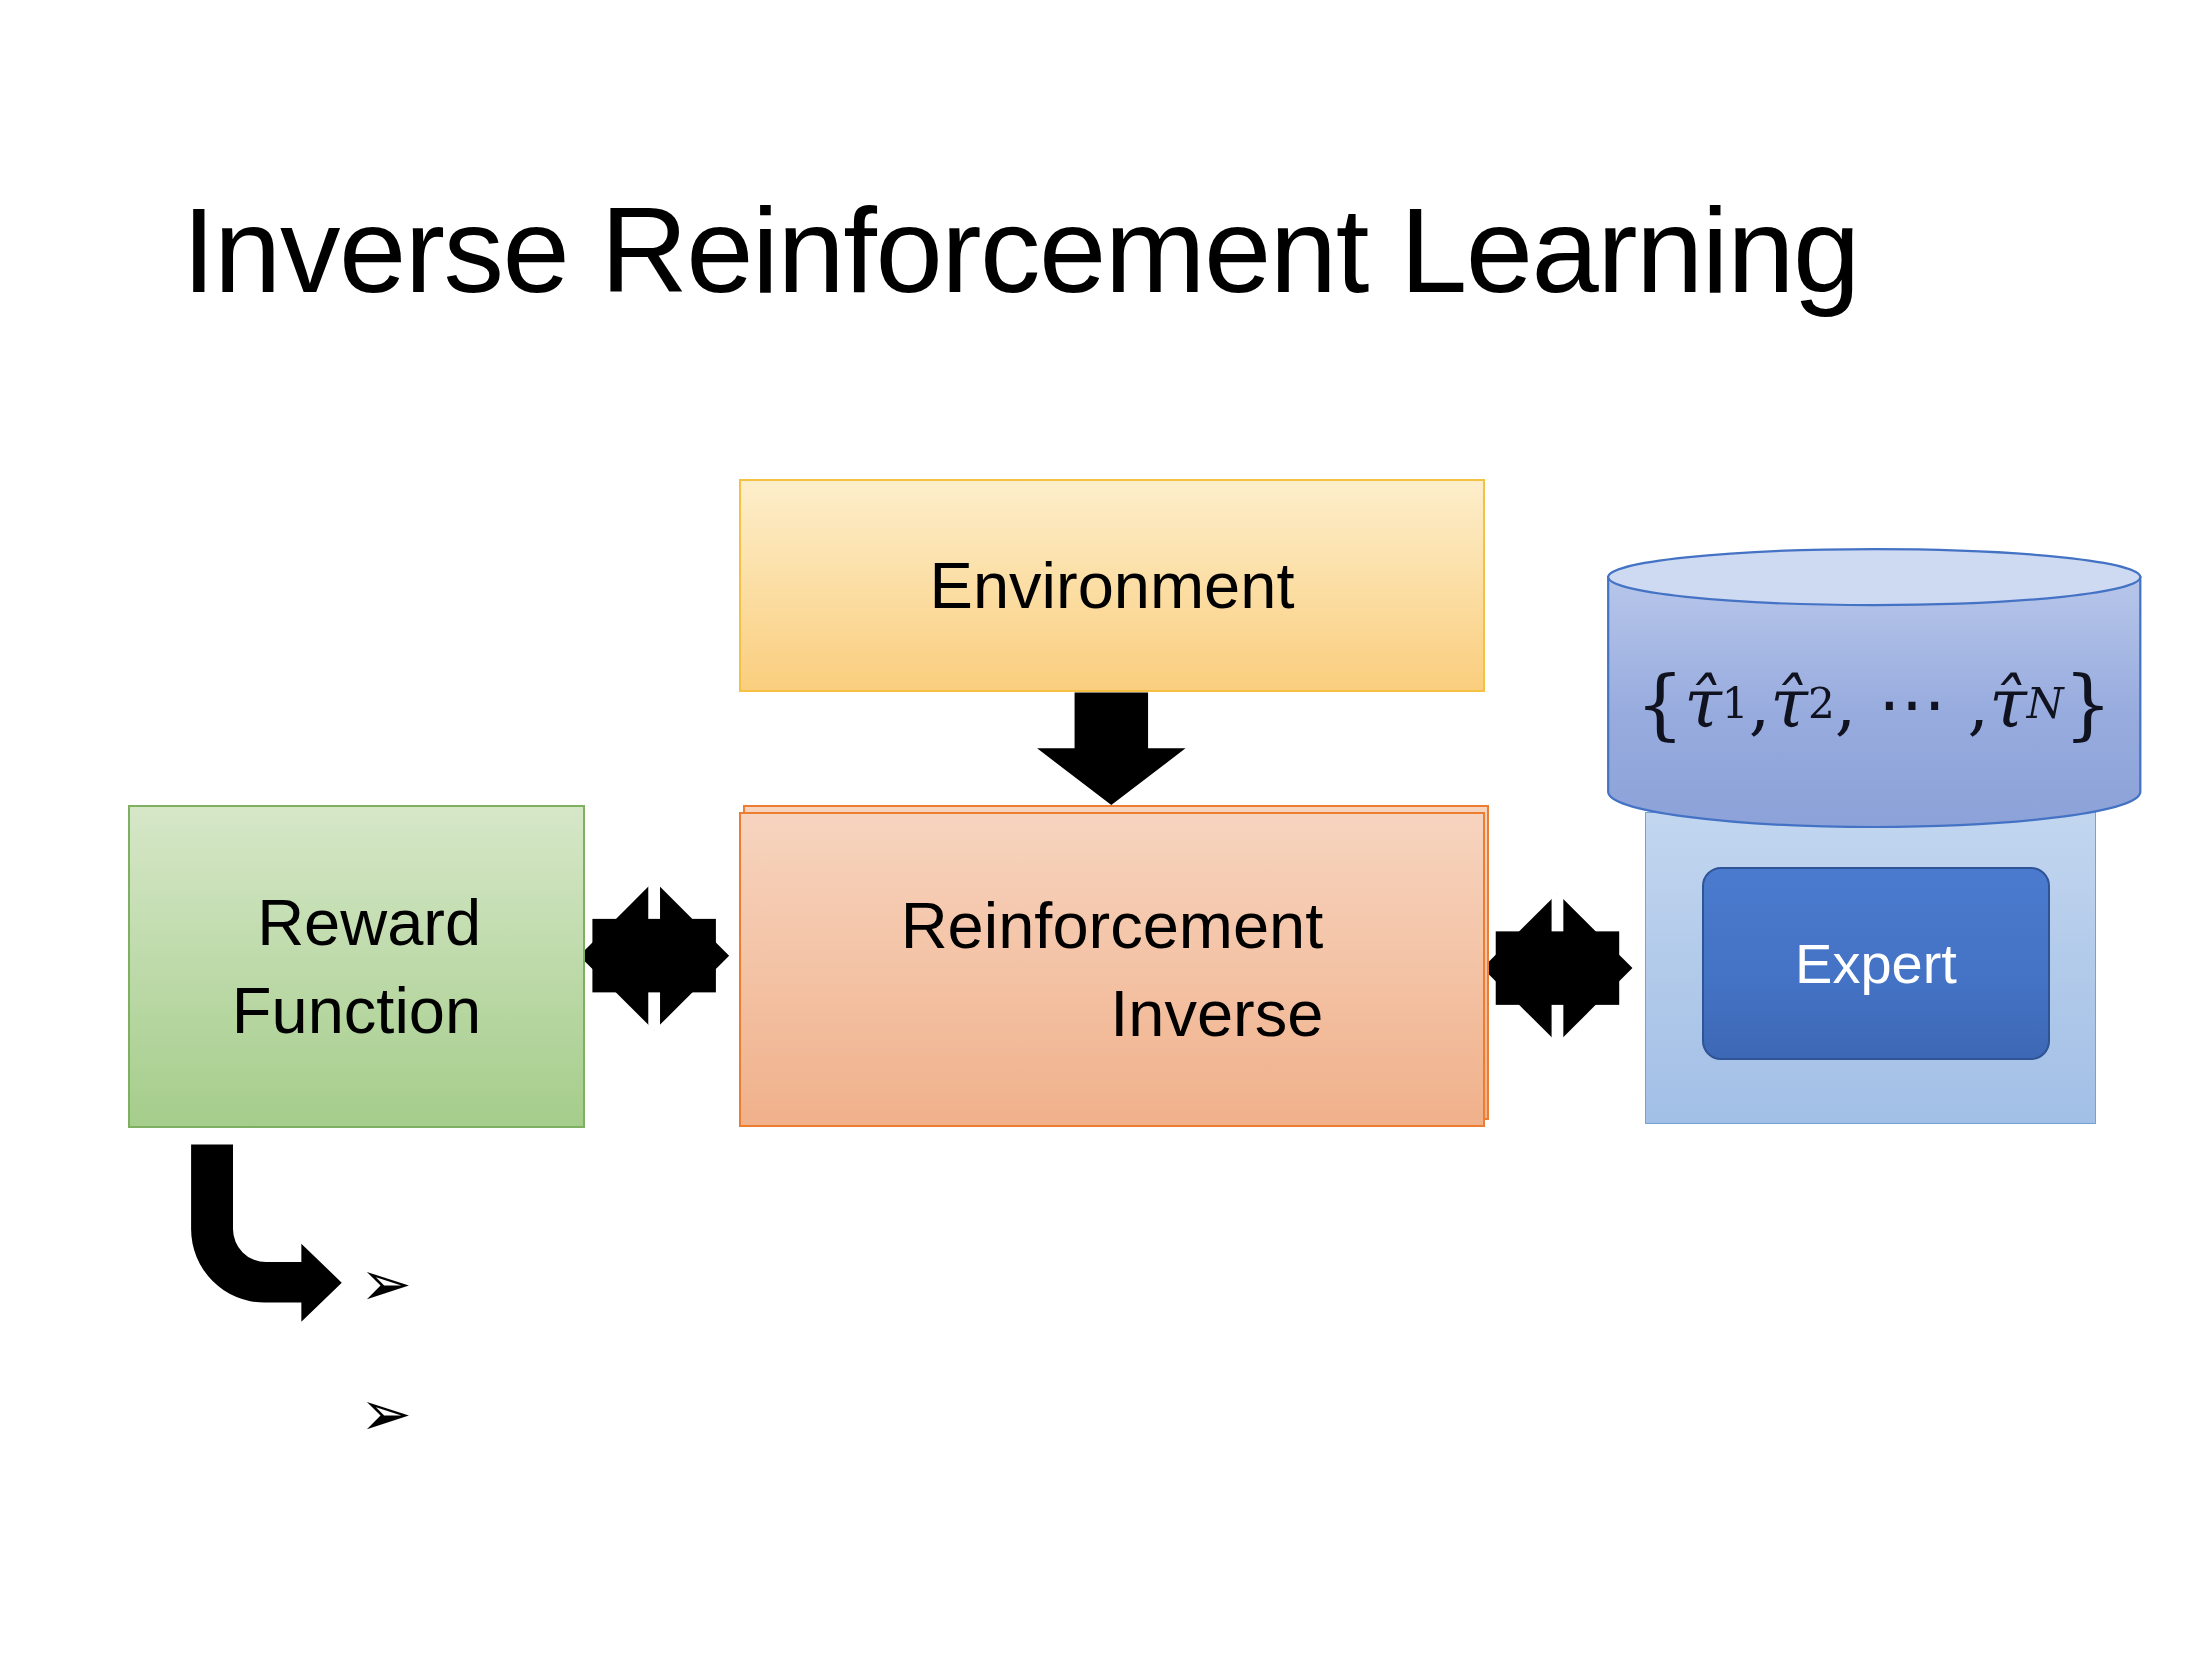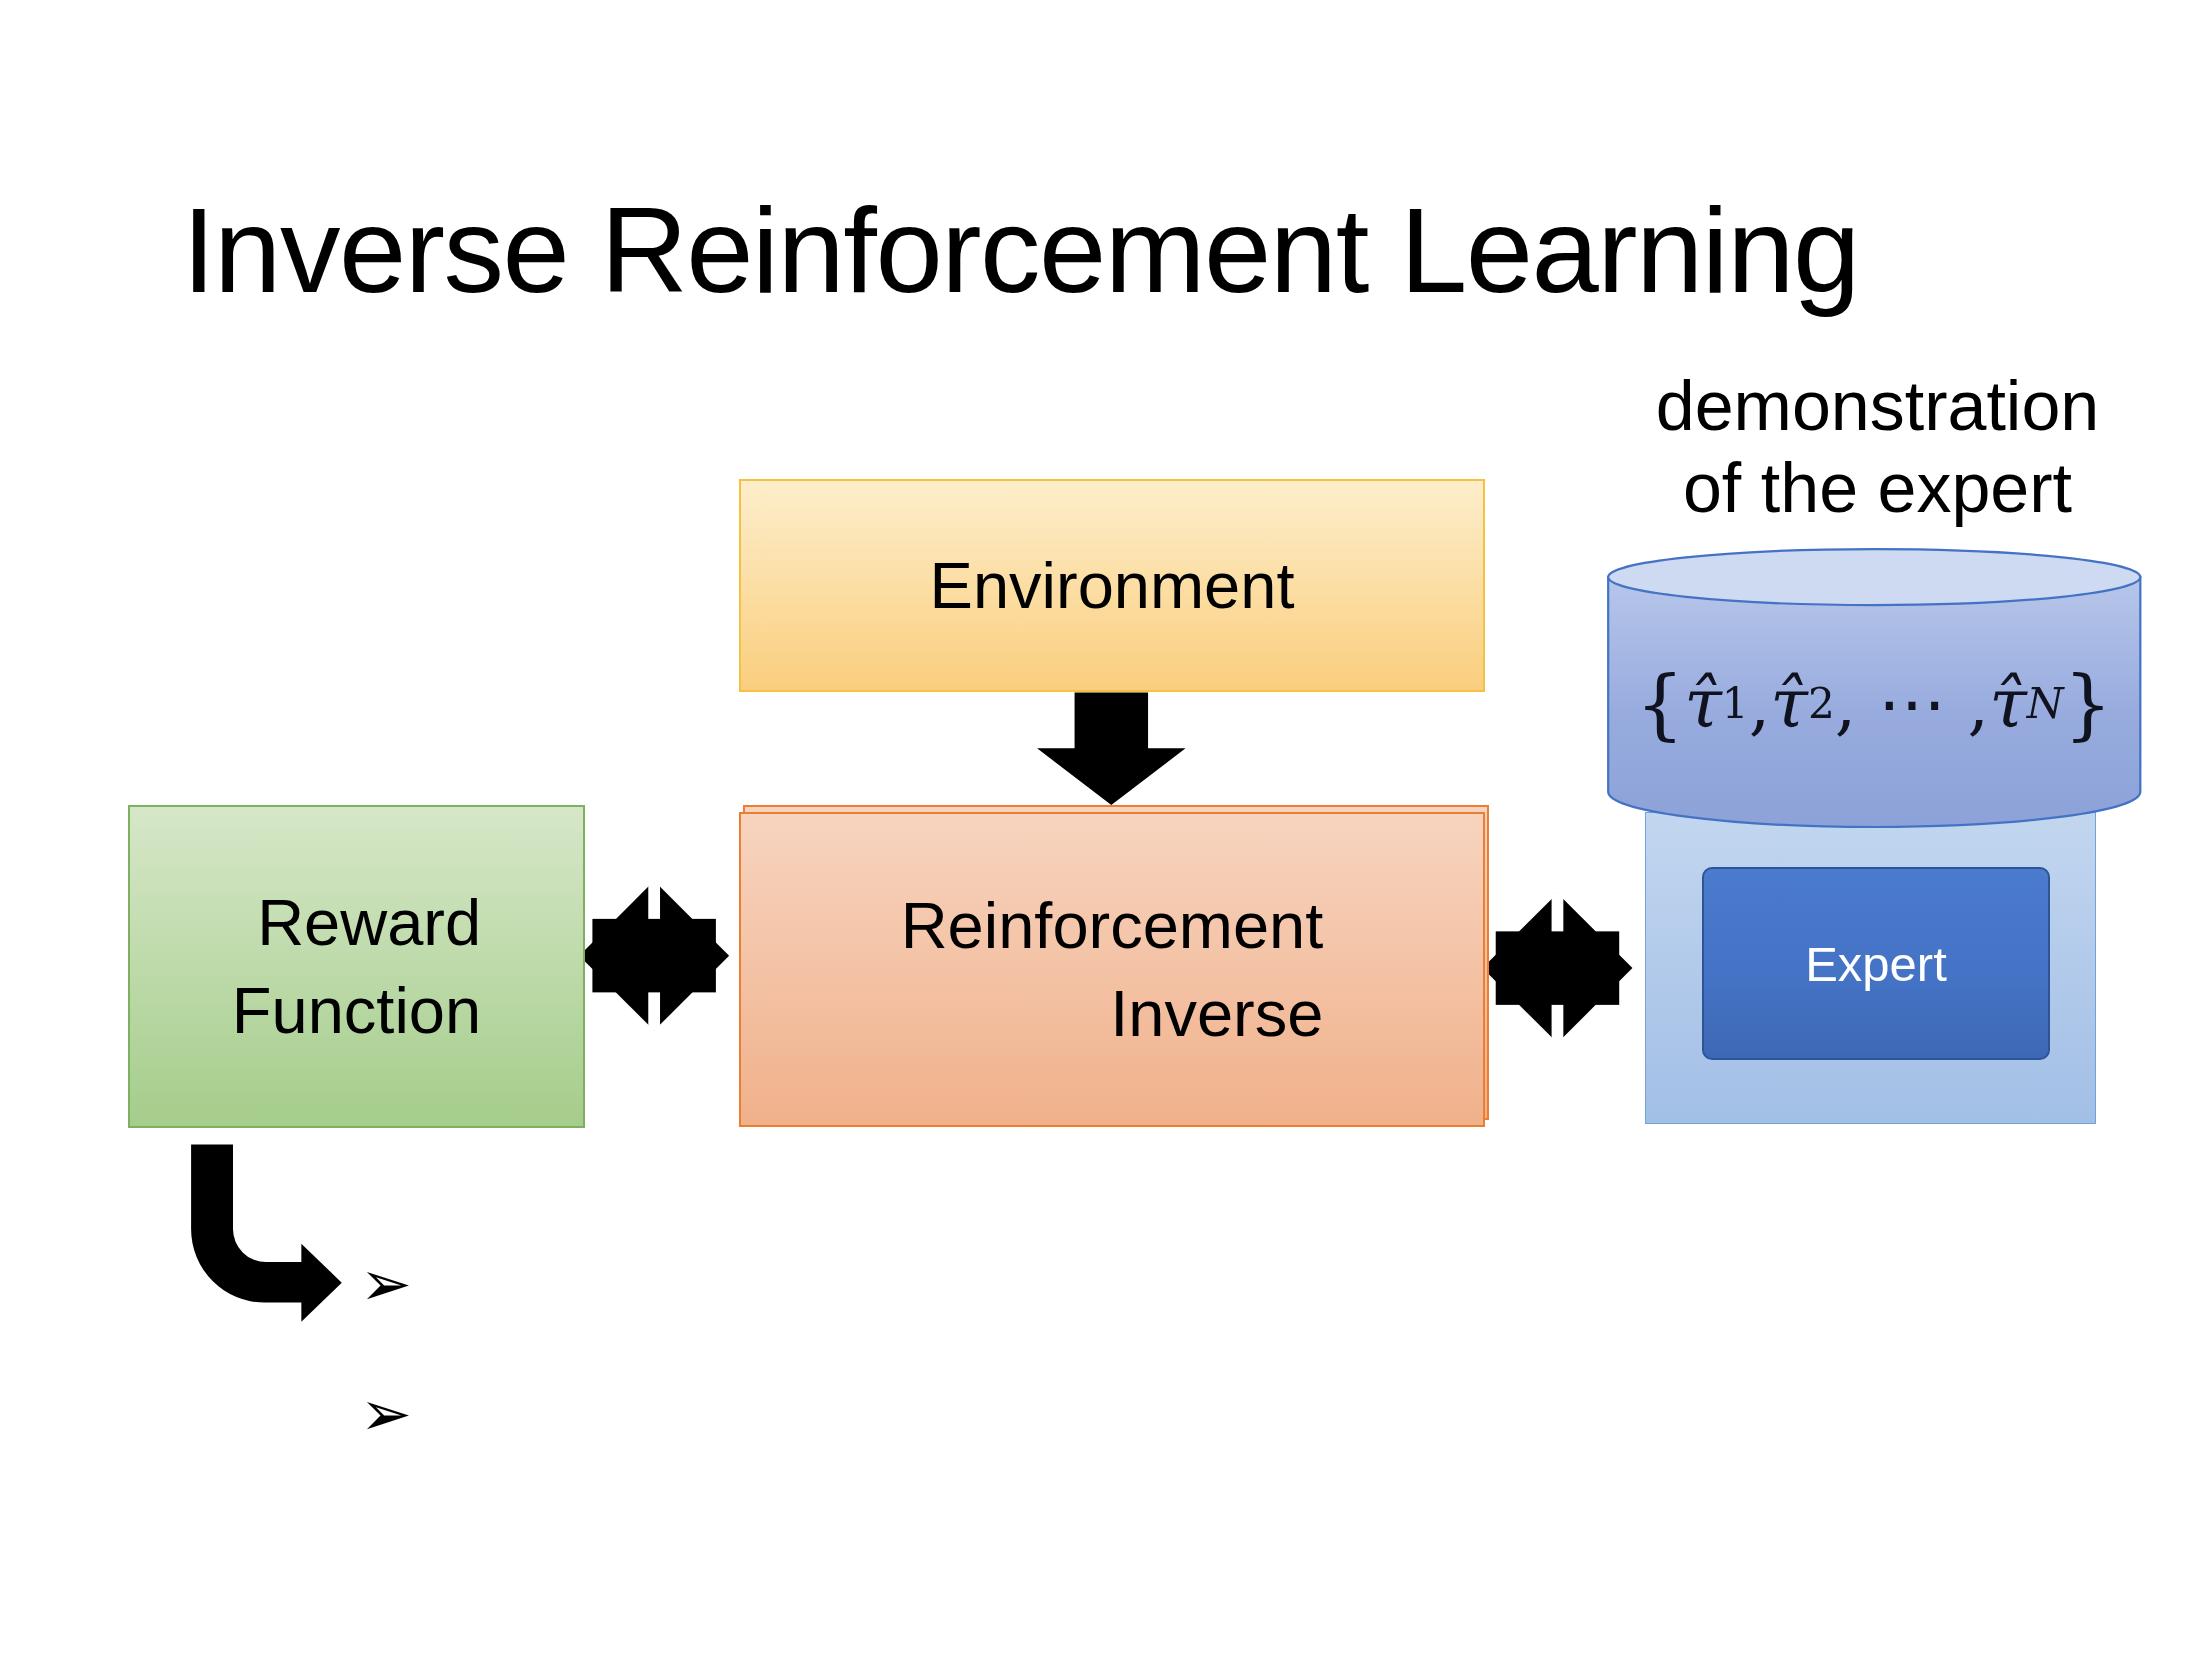--- a/index.html
+++ b/index.html
@@ -41,24 +41,24 @@
     left:743px;top:805px;width:746px;height:315px;z-index:2;
     background:linear-gradient(180deg,var(--rl-fill-top,#F7D4BF),var(--rl-fill-bottom,#F0B18B));
     border:2.2px solid var(--rl-border,#ED7D31);box-sizing:border-box;
   }
   .expert-panel{
     left:1645px;top:812px;width:451px;height:312px;z-index:1;box-sizing:border-box;
     background:linear-gradient(180deg,var(--expert-panel-fill-top,#C2D6EF),var(--expert-panel-fill-bottom,#A2BFE6));
     border:1.5px solid var(--expert-panel-border,#74A2D4);
   }
   .expert-box{
-    left:1702px;top:867px;width:348px;height:193px;border-radius:10px;
+    left:1702px;top:867px;width:348px;height:193px;border-radius:19px;
     background:linear-gradient(180deg,#4B7BCE,var(--expert-fill,#4472C4) 60%,#3D68B5);
     border:2.9px solid var(--expert-border,#2F5496);
-    color:var(--expert-text,#ffffff);font-size:49px;z-index:3;
+    color:var(--expert-text,#ffffff);font-size:56px;z-index:3;
   }
   .formula{
     left:1608px;top:641px;width:532px;height:125px;z-index:3;
     display:flex;align-items:center;justify-content:center;
     font-family:"DejaVu Serif",serif;font-size:68px;color:#10131f;
   }
   .formula .tau{font-style:italic;}
   .formula .brace{font-size:1.12em;}
   .formula sub{font-size:0.62em;line-height:0;vertical-align:-0.25em;}
   .formula sub.subN{font-style:italic;}
@@ -79,22 +79,20 @@
     text-decoration:underline;text-decoration-thickness:5.1px;text-underline-offset:12.5px;
   }
 </style>
 </head>
 <body>
 
 <div class="slide">
 
   <div class="abs slide-title">Inverse Reinforcement Learning</div>
 
-  <div class="abs demo-label">demonstration
-of the expert</div>
 
   <div class="abs expert-panel"></div>
 
   <svg class="abs svg-layer" width="2205" height="1654" viewBox="0 0 3000 2250">
     <defs>
       <linearGradient id="cylBody" gradientUnits="userSpaceOnUse" x1="0" y1="785" x2="0" y2="1125">
         <stop offset="0" stop-color="#B7C6EA"></stop>
         <stop offset="0.55" stop-color="#97ABDE"></stop>
         <stop offset="1" stop-color="#8CA2D8"></stop>
       </linearGradient>

